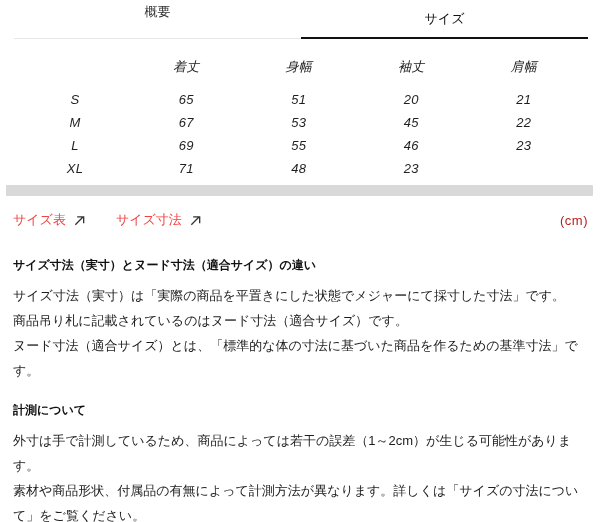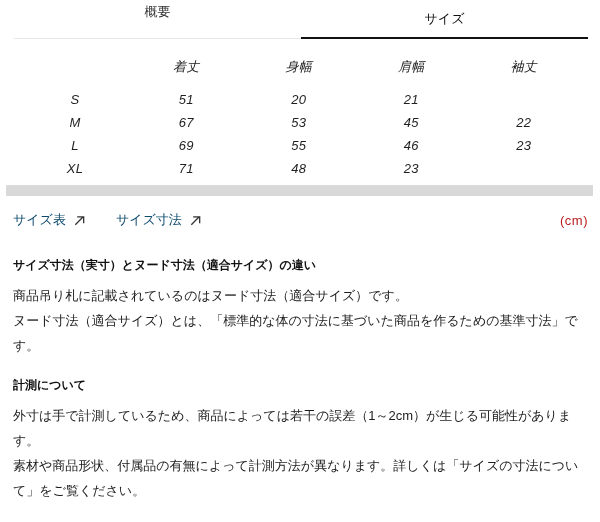--- a/index.html
+++ b/index.html
@@ -64,21 +64,21 @@
     align-items: center;
     margin: 14px 12px 0 13px;
     height: 20px;
     font-size: 13px;
   }
   .size-link {
     display: inline-flex;
     align-items: center;
     gap: 7px;
     margin-right: 30px;
-    color: #0c4a6e;
+    color: #ef4444;
     cursor: pointer;
     text-decoration: none;
   }
   .size-link svg { display: block; }
   .unit-label {
     margin-left: auto;
     color: #b91c1c;
     letter-spacing: 0.5px;
   }
 
@@ -108,26 +108,27 @@
   <div class="tab tab--active">
     <span>サイズ</span>
   </div>
 </div>
 
 <div class="size-table">
   <div class="trow trow--head">
     <div class="tcell"></div>
     <div class="tcell">着丈</div>
     <div class="tcell">身幅</div>
+    <div class="tcell">袖丈</div>
     <div class="tcell">肩幅</div>
-    <div class="tcell">袖丈</div>
   </div>
 
   <div class="trow">
     <div class="tcell">S</div>
+    <div class="tcell">65</div>
     <div class="tcell">51</div>
     <div class="tcell">20</div>
     <div class="tcell">21</div>
   </div>
 
   <div class="trow">
     <div class="tcell">M</div>
     <div class="tcell">67</div>
     <div class="tcell">53</div>
     <div class="tcell">45</div>
@@ -167,20 +168,21 @@
       <svg width="13" height="13" viewBox="0 0 14 14" fill="none">
         <path d="M2.5 11.5 L11 3 M4.5 3 H11.5 V10" stroke="#333" stroke-width="1.4"></path>
       </svg>
     </span>
   </a>
   <span class="unit-label">(cm)</span>
 </div>
 
 <div class="section">
   <div class="section-heading">サイズ寸法（実寸）とヌード寸法（適合サイズ）の違い</div>
+  <p>サイズ寸法（実寸）は「実際の商品を平置きにした状態でメジャーにて採寸した寸法」です。</p>
   <p>商品吊り札に記載されているのはヌード寸法（適合サイズ）です。</p>
   <p>ヌード寸法（適合サイズ）とは、「標準的な体の寸法に基づいた商品を作るための基準寸法」です。</p>
 </div>
 
 <div class="section">
   <div class="section-heading">計測について</div>
   <p>外寸は手で計測しているため、商品によっては若干の誤差（1～2cm）が生じる可能性があります。</p>
   <p>素材や商品形状、付属品の有無によって計測方法が異なります。詳しくは「サイズの寸法について」をご覧ください。</p>
 
 </div>

